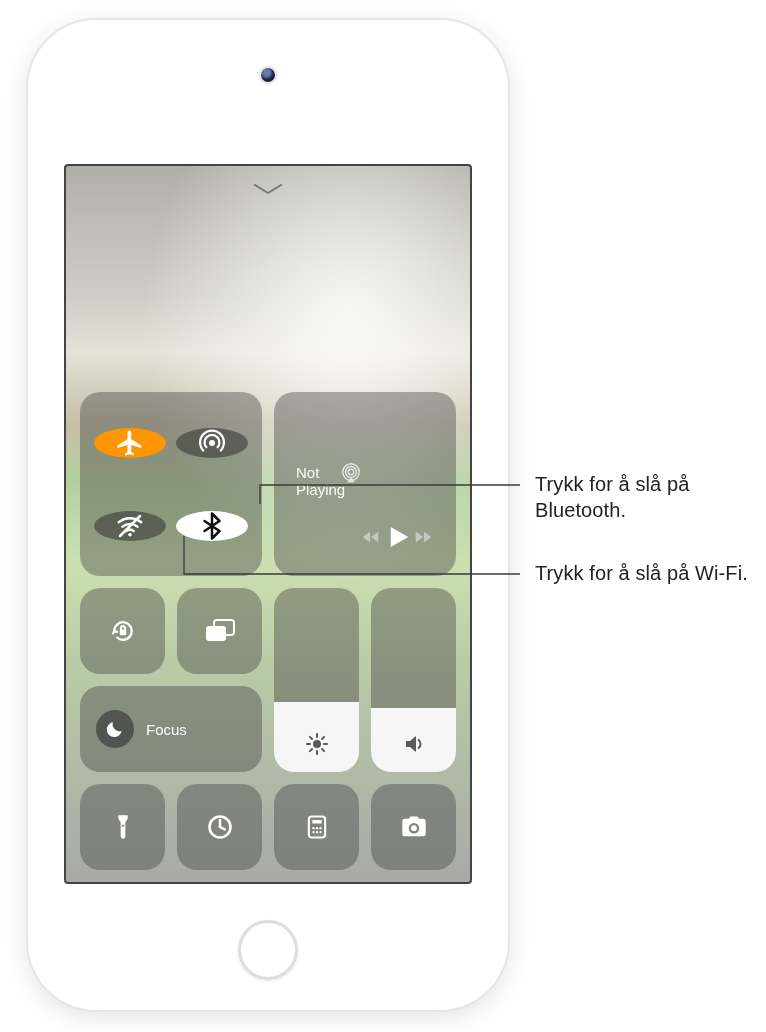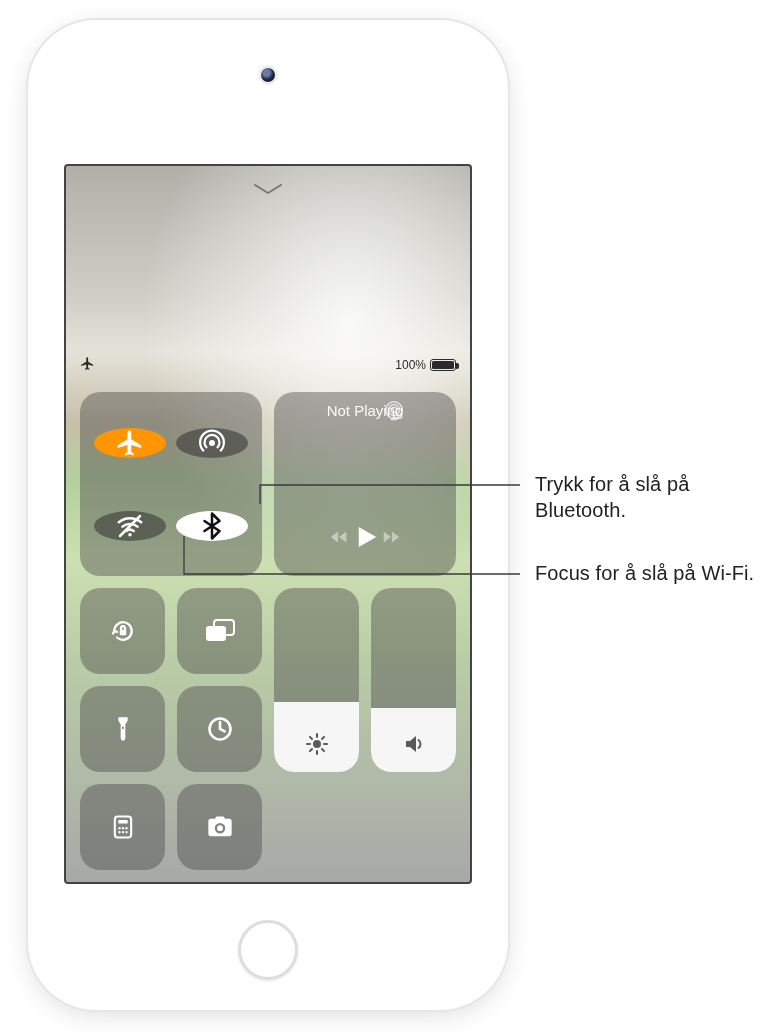--- a/index.html
+++ b/index.html
@@ -139,23 +139,23 @@
     color:#fff;
     background: rgba(50,50,50,0.55);
   }
   .conn-btn.orange { background: #ff9500; }
   .conn-btn.white { background: #fff; color:#111; }
   .conn-btn svg { width: 30px; height: 30px; }
 
   .media-module {
     grid-column: span 2;
     grid-row: span 2;
-    padding: 10px 10px 16px;
+    padding: 10px 22px 16px;
     display:flex;
-    flex-direction:column;
+    flex-direction:row;
     justify-content:space-between;
   }
   .media-top { display:flex; justify-content:center; position:relative; }
   .media-title { font-size: 15px; color:#fff; opacity:0.95; }
   .airplay-corner { position:absolute; right:-2px; top:-2px; opacity:0.75; }
   .airplay-corner svg { width:22px; height:22px; }
   .media-ctrls {
     display:flex; justify-content:space-around; align-items:center;
     margin-top:auto; margin-bottom:4px;
     color:#fff;
@@ -223,33 +223,20 @@
   <div class="camera"></div>
 
   <div class="screen">
 
     <div class="chevron-close">
       <svg viewBox="0 0 30 14">
           <path d="M2 3 L15 11 L28 3" stroke="#333" stroke-width="2" fill="none" stroke-linecap="round" stroke-linejoin="round"></path>
         </svg>
     </div>
 
-    <div class="status-bar">
-      <span>
-        <svg width="15" height="15" viewBox="0 0 24 24" fill="#2b2b2b">
-            <path d="M21 16v-2l-8-5V3.5a1.5 1.5 0 0 0-3 0V9l-8 5v2l8-2.5V19l-2 1.5V22l3.5-1 3.5 1v-1.5L13 19v-5.5l8 2.5z"></path>
-          </svg>
-      </span>
-      <span class="status-right">
-        <span>100%</span>
-        <span class="battery-body">
-            <span class="battery-fill"></span>
-          </span>
-      </span>
-    </div>
 
     <div class="cc-grid">
 
       <div class="module conn-module">
         <div class="conn-btn orange">
           <svg viewBox="0 0 24 24" fill="currentColor">
               <path d="M21 16v-2l-8-5V3.5a1.5 1.5 0 0 0-3 0V9l-8 5v2l8-2.5V19l-2 1.5V22l3.5-1 3.5 1v-1.5L13 19v-5.5l8 2.5z"></path>
             </svg>
         </div>
         <div class="conn-btn">
@@ -344,20 +331,28 @@
       <div class="module tall slider">
         <div class="slider-fill" id="volume-fill" style="height: 35%;"></div>
         <span class="slider-icon">
           <svg viewBox="0 0 24 24" fill="currentColor">
               <path d="M4 9v6h4l6 5V4L8 9H4z"></path>
               <path d="M16.5 8a5 5 0 0 1 0 8" fill="none" stroke="currentColor" stroke-width="2" stroke-linecap="round"></path>
             </svg>
         </span>
       </div>
 
+      <div class="module focus-module">
+        <span class="ficon">
+          <svg viewBox="0 0 24 24" fill="#fff">
+              <path d="M20 14.5A8.5 8.5 0 0 1 9.5 4 8.6 8.6 0 0 0 9 4a9 9 0 1 0 11 10.5z"></path>
+            </svg>
+        </span>
+        <span class="focus-label">Focus</span>
+      </div>
 
       <div class="module tool-module">
         <svg viewBox="0 0 24 24" fill="#fff">
             <path d="M8 2h8v3l-2 3v12a2 2 0 0 1-4 0V8L8 5V2zm3 9a1 1 0 1 0 2 0 1 1 0 0 0-2 0z"></path>
           </svg>
       </div>
       <div class="module tool-module">
         <svg viewBox="0 0 24 24" fill="none" stroke="#fff" stroke-width="2.2" stroke-linecap="round">
           <circle cx="12" cy="12" r="9"></circle>
           <path d="M12 6v6l4 2"></path>
@@ -386,13 +381,13 @@
 
   <div class="home-btn"></div>
 </div>
 
 <svg class="callout-line" style="left:0;top:0;width:766px;height:1032px">
   <polyline points="260,504 260,485 520,485"></polyline>
   <polyline points="184,536 184,574 520,574"></polyline>
 </svg>
 
 <div class="callout" style="left:524px; top:472px; width:224px">Trykk for å slå på Bluetooth.</div>
-<div class="callout" style="left:524px; top:561px; width:224px">Focus for å slå på Wi-Fi.</div>
+<div class="callout" style="left:524px; top:561px; width:224px">Trykk for å slå på Wi-Fi.</div>
 
 </body></html>

